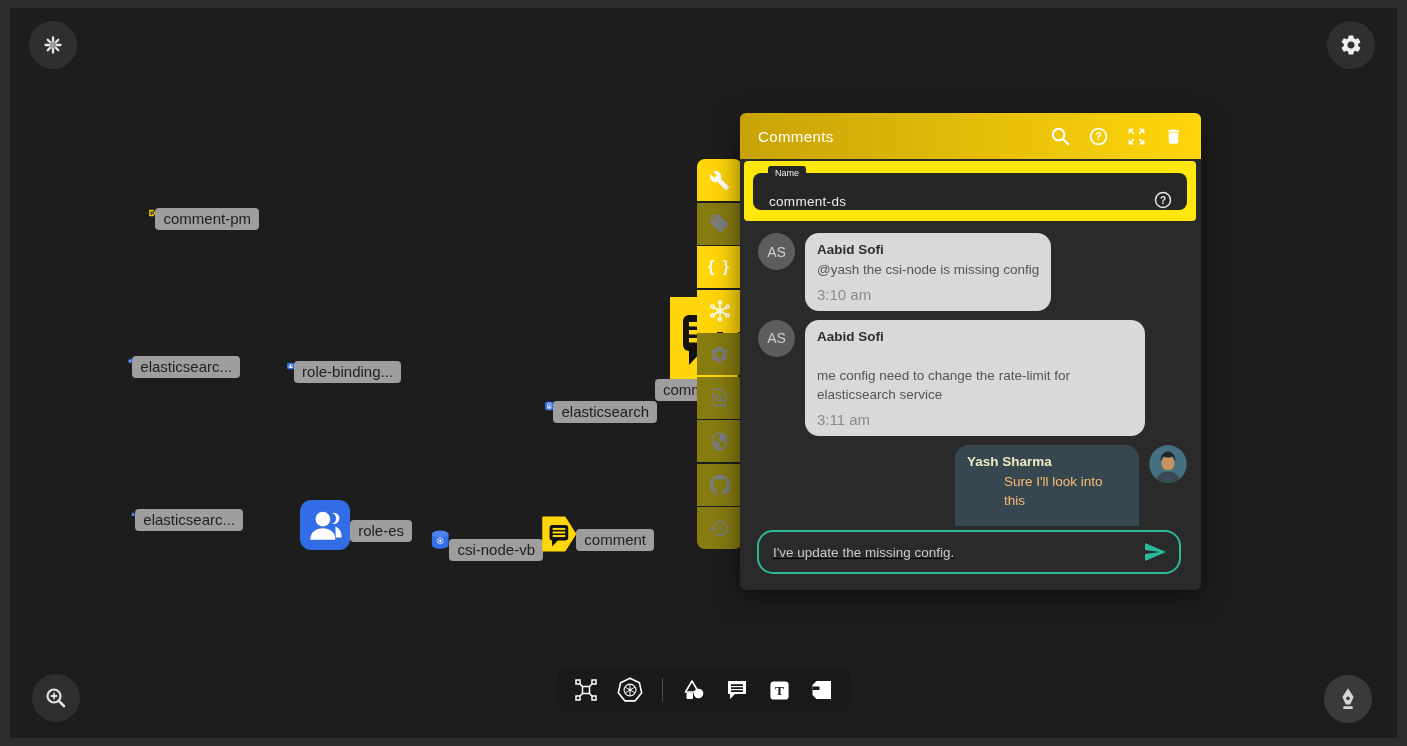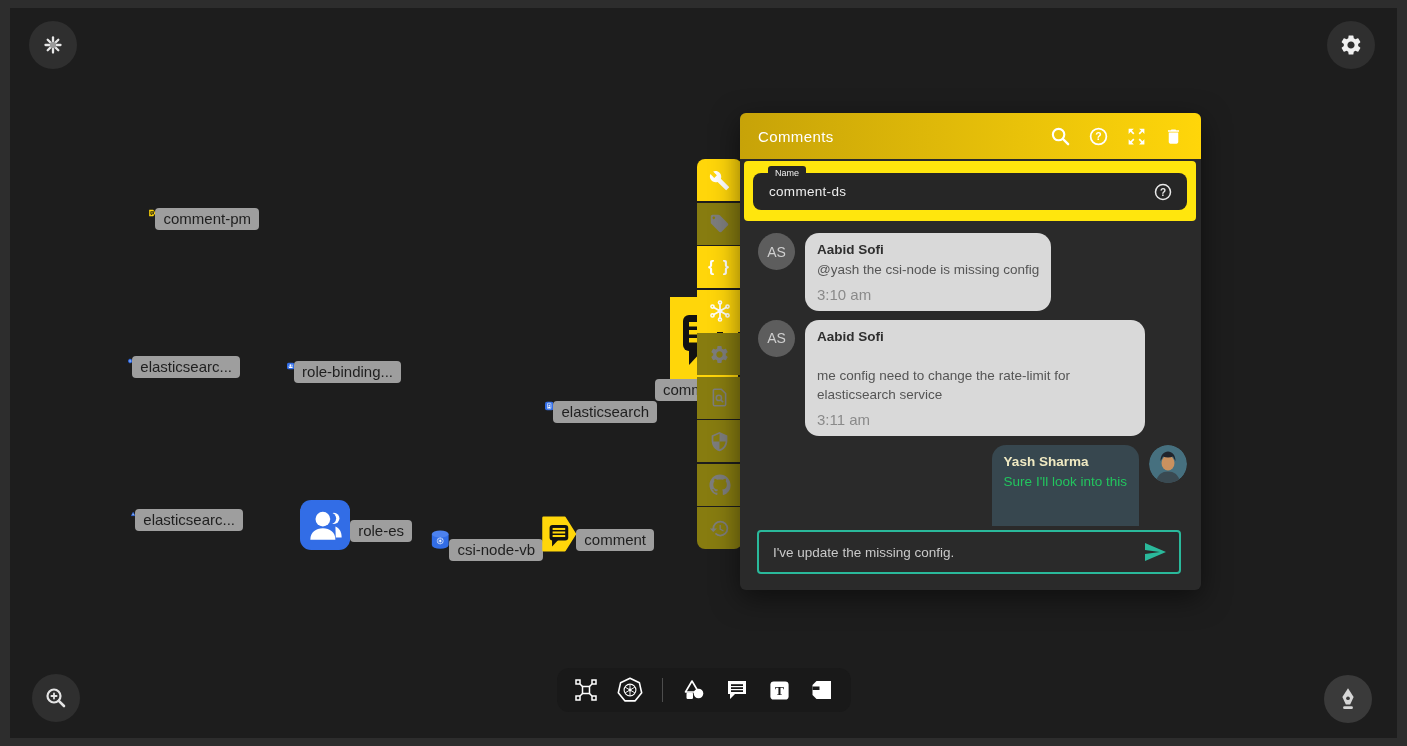--- a/index.html
+++ b/index.html
@@ -49,45 +49,45 @@
     border-radius:6px;z-index:10;display:flex;flex-direction:column;
     box-shadow:0 8px 28px rgba(0,0,0,0.5);}
   .panel-header{height:46px;flex:0 0 46px;background:linear-gradient(90deg,#c7a308,#ffd60a);
     display:flex;align-items:center;padding:0 18px;border-radius:6px 6px 0 0;cursor:move;}
   .panel-title{color:#fff;font-size:15px;letter-spacing:.4px;}
   .header-icons{margin-left:auto;display:flex;gap:17px;align-items:center;}
   .header-icons svg{cursor:pointer;display:block;}
 
   .name-section{margin:2px 5px 0 4px;background:#ffe60d;border-radius:4px;padding:12px 9px 11px;}
   .name-input-wrap{position:relative;background:#262626;border-radius:8px;height:37px;
-    display:flex;align-items:center;padding:0 14px;}
+    display:flex;align-items:flex-end;padding:0 14px;}
   .name-chip{position:absolute;top:-7px;left:15px;background:#262626;color:#f0f0f0;
     font-size:9px;padding:2px 7px;border-radius:3px;}
   .name-input-wrap input{background:transparent;border:none;outline:none;color:#ececec;
     font-size:13.5px;letter-spacing:.3px;flex:1;font-family:inherit;}
 
   .messages{flex:1;padding:12px 14px 0 18px;display:flex;flex-direction:column;overflow:hidden;}
   .msg-row{display:flex;gap:10px;margin-bottom:9px;align-items:flex-start;}
   .msg-row.right{justify-content:flex-end;}
   .avatar{width:37px;height:37px;border-radius:50%;background:#5d5d5d;color:#cfcfcf;
     display:flex;align-items:center;justify-content:center;font-size:14px;flex-shrink:0;}
   .bubble{background:#d9d9d9;border-radius:14px;padding:9px 12px 8px;max-width:350px;}
   .bubble .author{font-weight:bold;font-size:13.5px;color:#2f2f2f;}
   .bubble .text{font-size:13.5px;color:#555;margin-top:3px;line-height:1.45;}
   .bubble .time{font-size:15px;color:#8a8a8a;margin-top:6px;}
   .bubble.wide{width:316px;}
   .bubble.wide .text{margin-top:22px;}
   .bubble.dark{background:#37474f;max-width:160px;}
   .bubble.dark .author{color:#efe9c2;}
-  .bubble.dark .text{color:#22c55e;}
+  .bubble.dark .text{color:#fdba74;margin-left:37px;}
   .bubble.dark .time{color:#9aa3a6;text-align:right;margin-top:44px;}
   .photo-avatar{width:38px;height:38px;border-radius:50%;overflow:hidden;flex-shrink:0;}
 
-  .composer{margin:4px 20px 16px 17px;height:40px;border:2px solid #2ab99b;border-radius:4px;
-    display:flex;align-items:center;padding:0 12px;}
+  .composer{margin:4px 20px 16px 17px;height:40px;border:2px solid #2ab99b;border-radius:16px;
+    display:flex;align-items:center;padding:0 12px;text-decoration:underline;}
   .composer input{flex:1;background:transparent;border:none;outline:none;color:#c9c9c9;
     font-size:13.5px;font-family:inherit;}
   .send-btn{cursor:pointer;display:flex;align-items:center;}
 
   
   .bottom-toolbar{position:absolute;left:50%;top:668px;transform:translateX(-50%);height:44px;
     background:#191919;border-radius:12px;display:flex;align-items:center;gap:19px;
     padding:0 17px;z-index:4;}
   .bt-item{display:flex;align-items:center;justify-content:center;cursor:pointer;}
   .bt-divider{width:1px;height:24px;background:#4d4d4d;}

